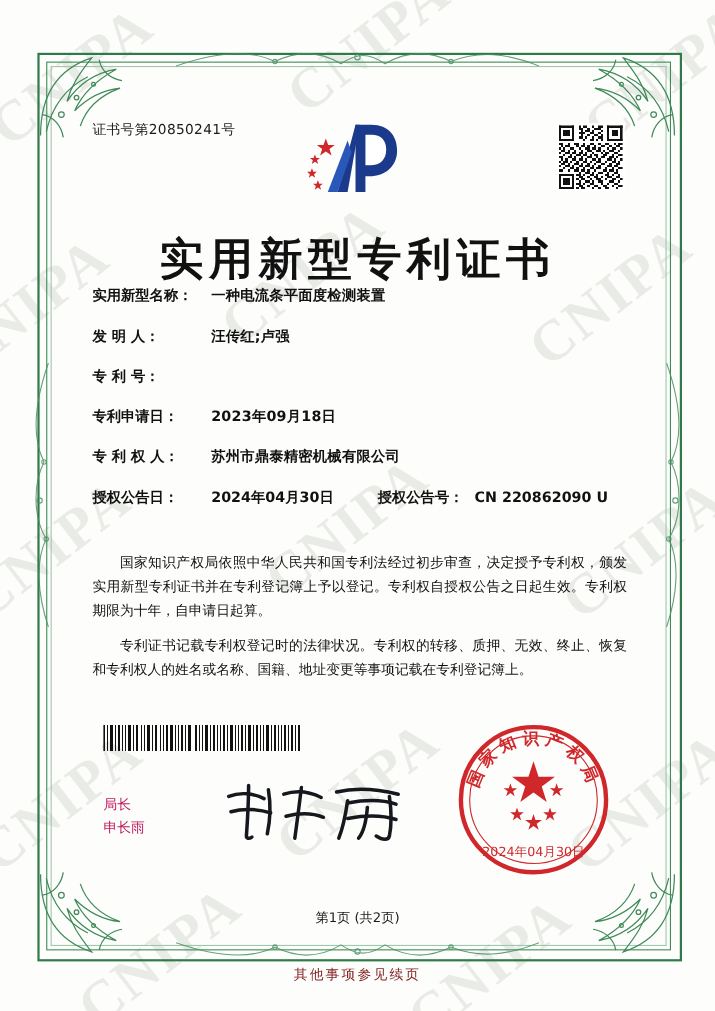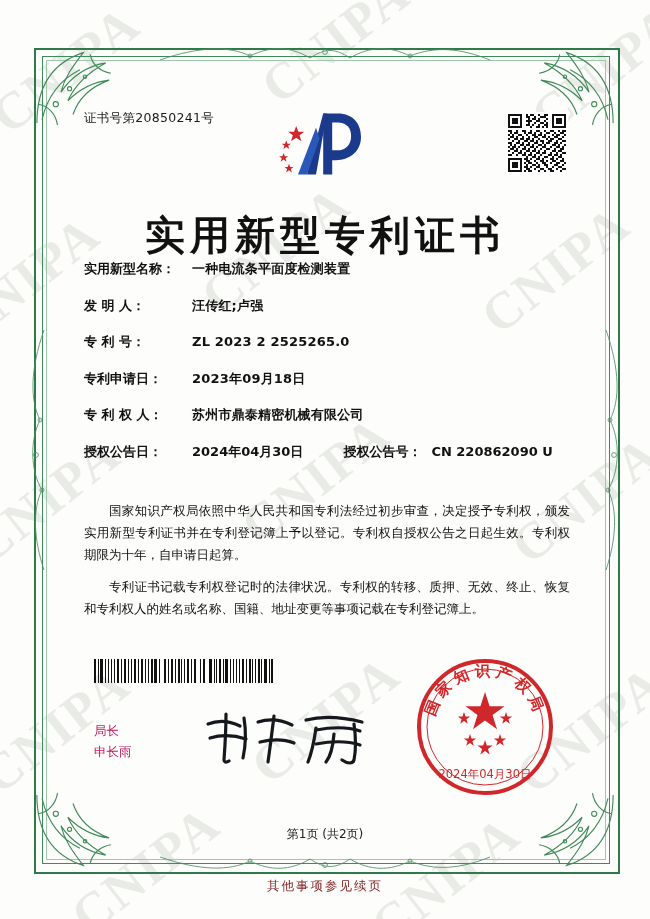--- a/index.html
+++ b/index.html
@@ -604,21 +604,20 @@
       <div class="field">
         <span class="label">实用新型名称：</span>
         <span class="value">一种电流条平面度检测装置</span>
       </div>
       <div class="field">
         <span class="label spread">发 明 人：</span>
         <span class="value">汪传红;卢强</span>
       </div>
       <div class="field">
         <span class="label spread">专 利 号：</span>
-        <span class="value">ZL 2023 2 2525265.0</span>
       </div>
       <div class="field">
         <span class="label">专利申请日：</span>
         <span class="value">2023年09月18日</span>
       </div>
       <div class="field">
         <span class="label spread">专 利 权 人：</span>
         <span class="value">苏州市鼎泰精密机械有限公司</span>
       </div>
       <div class="field">

